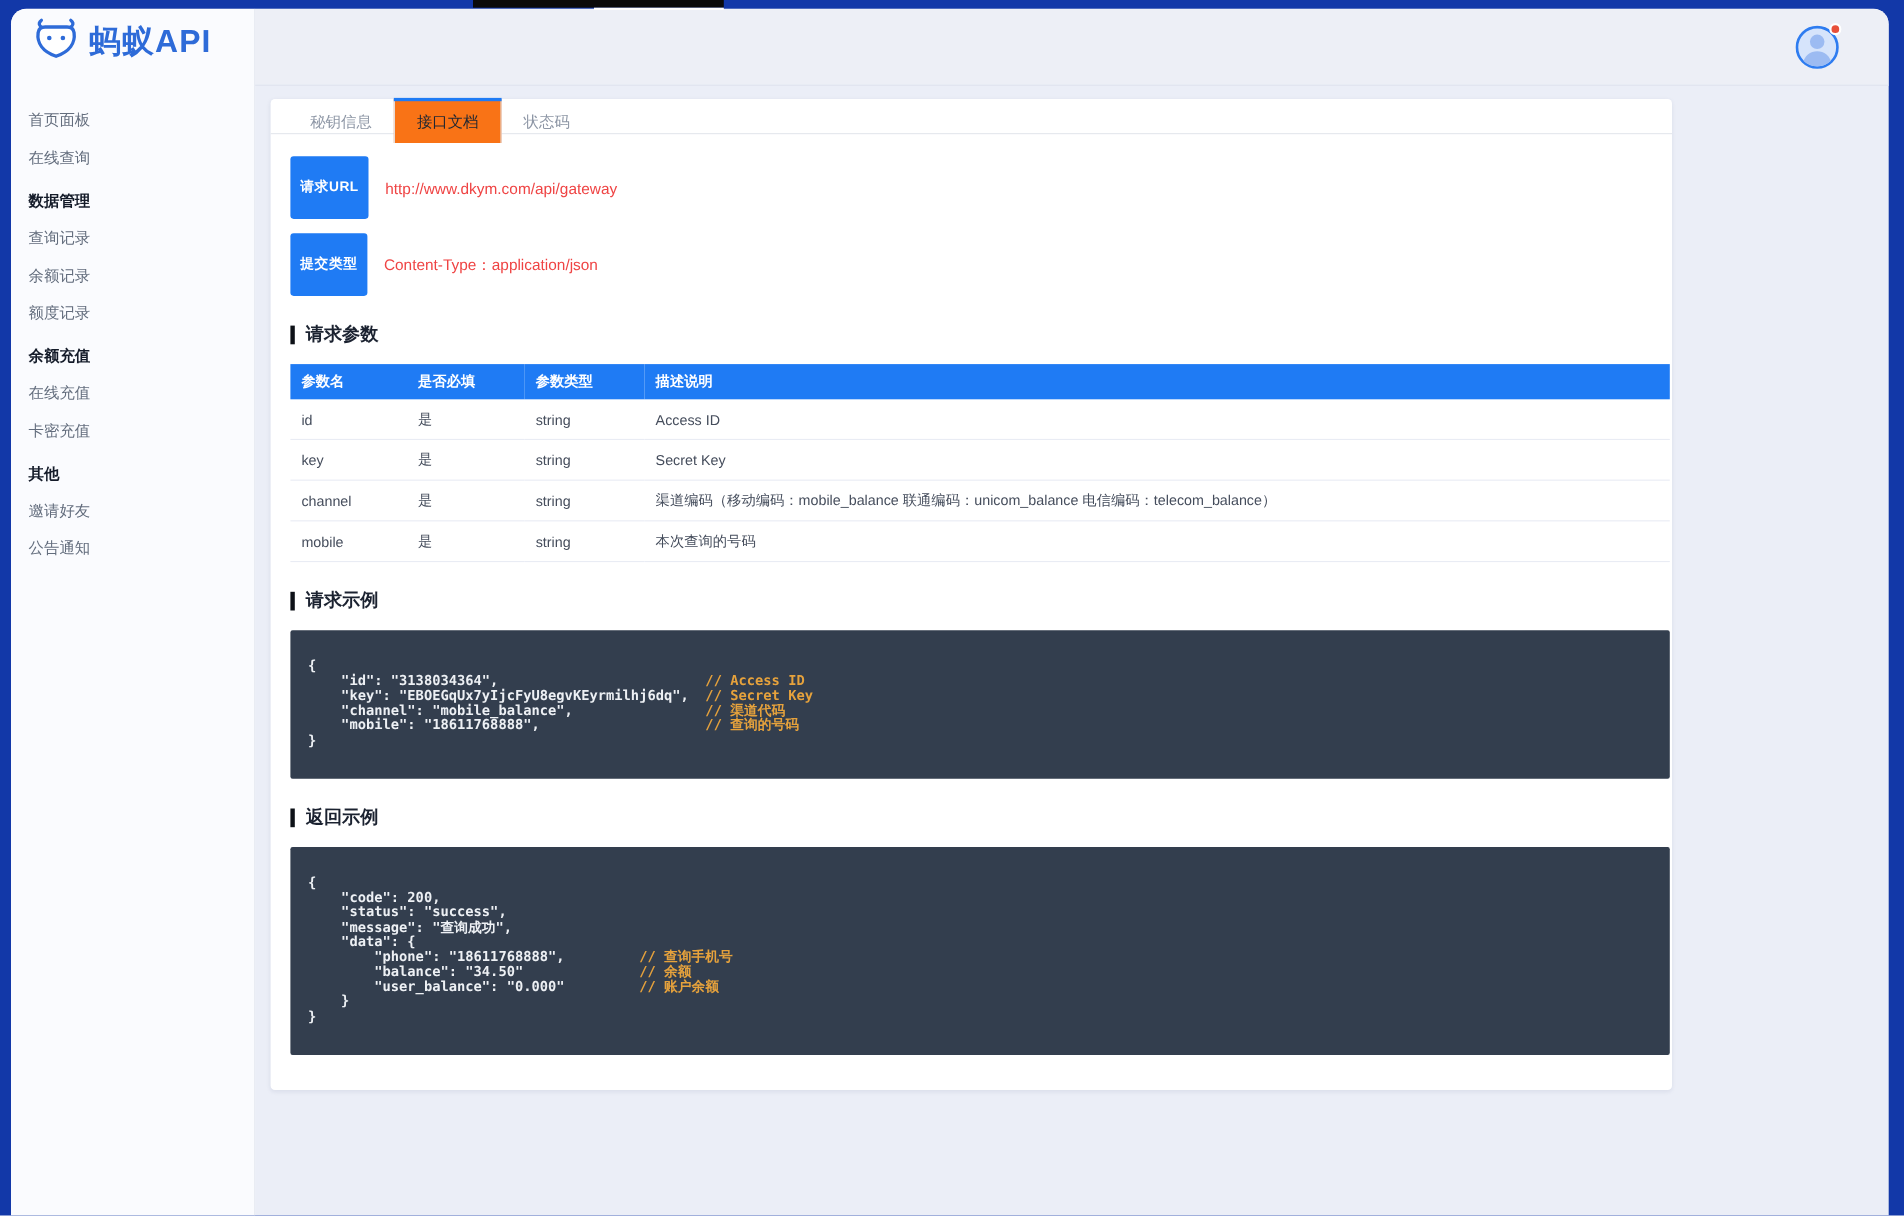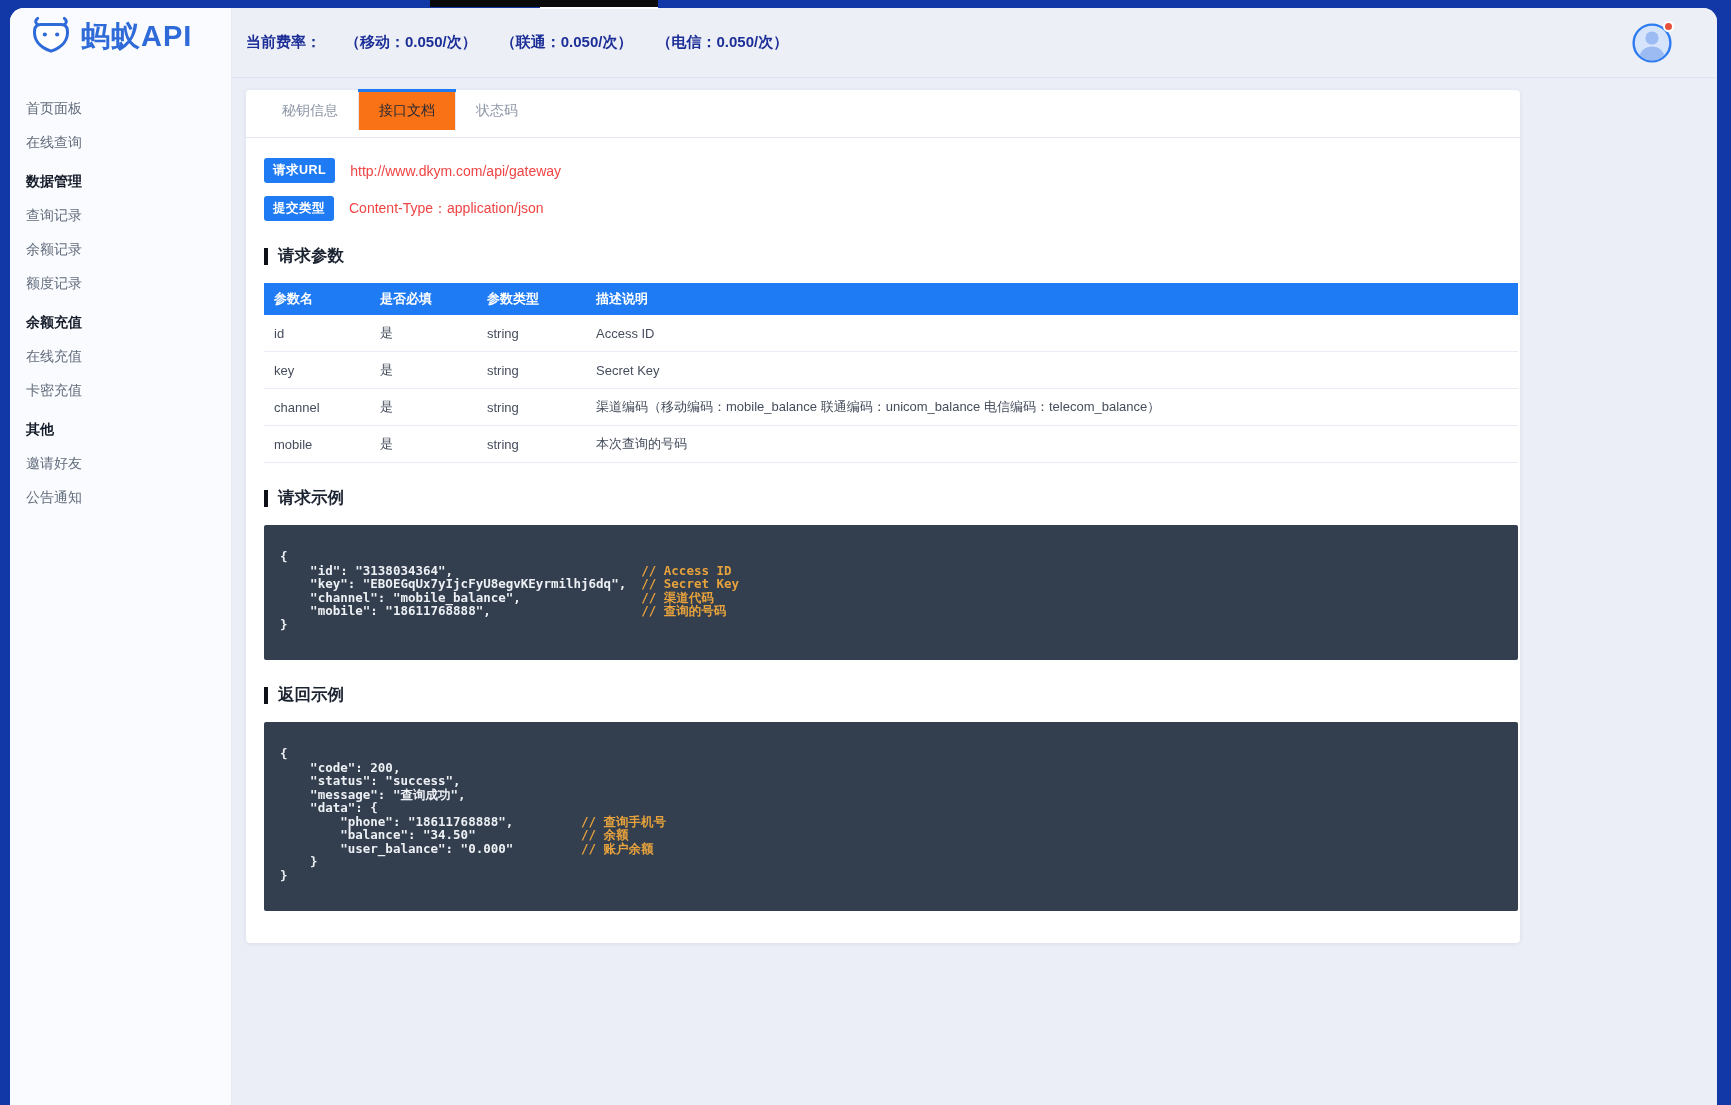--- a/index.html
+++ b/index.html
@@ -53,29 +53,29 @@
   .rates{display:flex;align-items:center;gap:24px;font-size:15px;font-weight:700;color:var(--navy);}
   .avatar{margin-left:auto;position:relative;width:40px;height:40px;cursor:pointer;}
   .avatar .dot{position:absolute;right:-2px;top:-2px;width:11px;height:11px;border-radius:50%;
     background:var(--dot-red);border:2px solid #fff;}
 
   .content{flex:1;padding:12px 0 0 14px;}
   .card{
     width:1274px;background:#fff;border-radius:4px;
     box-shadow:0 1px 4px rgba(30,40,90,.08);
   }
-  .tab-header{height:48px;border-bottom:1px solid #e4e7ed;display:flex;padding-left:16px;}
+  .tab-header{height:32px;border-bottom:1px solid #e4e7ed;display:flex;padding-left:16px;}
   .tab{height:40px;line-height:40px;padding:0 20px;font-size:14px;color:#8d96a5;cursor:pointer;position:relative;background:transparent;}
   .tab.active{color:#1f2733;background:#f97316;border-left:1px solid #e4e7ed;border-right:1px solid #e4e7ed;}
   .tab.active::before{content:'';position:absolute;top:-1px;left:-1px;right:-1px;height:3px;background:var(--accent);}
 
   .card-body{padding:20px 2px 26px 18px;}
   .info-row{display:flex;align-items:center;margin-bottom:13px;}
   .badge{background:var(--accent);color:#fff;font-size:12.5px;font-weight:700;
-    padding:4px 9px;border-radius:3px;margin-right:15px;letter-spacing:.5px;min-width:56px;text-align:center;}
+    padding:20px 9px;border-radius:3px;margin-right:15px;letter-spacing:.5px;min-width:56px;text-align:center;}
   .info-value{font-size:14px;color:#ef4444;}
 
   .section-title{display:flex;align-items:center;gap:10px;margin:24px 0 16px;}
   .section-title .bar{width:4px;height:17px;background:#0d1117;}
   .section-title .txt{font-size:16.5px;font-weight:700;color:#1b2230;}
 
   table.params{width:100%;border-collapse:collapse;}
   table.params th{
     background:var(--accent);color:#fff;font-size:13px;font-weight:700;text-align:left;
     padding:7px 10px;white-space:nowrap;
@@ -132,26 +132,20 @@
         <div class="menu-item">卡密充值</div>
         <div class="menu-item section">其他</div>
         <div class="menu-item">邀请好友</div>
         <div class="menu-item">公告通知</div>
       </nav>
   </aside>
 
   <div class="main">
 
     <header class="topbar">
-      <div class="rates">
-        <span>当前费率：</span>
-      <span>（移动：0.050/次）</span>
-          <span>（联通：0.050/次）</span>
-          <span>（电信：0.050/次）</span>
-        </div>
       <div class="avatar">
         <span>
           <svg width="40" height="40" viewBox="0 0 40 40">
             <defs>
                 <clipPath id="avclip">
                   <circle cx="20" cy="20" r="17.5"></circle>
                 </clipPath>
               </defs>
             <circle cx="20" cy="20" r="18.4" fill="#d6e4fb" stroke="#2e7cf0" stroke-width="2.4"></circle>
             <g clip-path="url(#avclip)">

